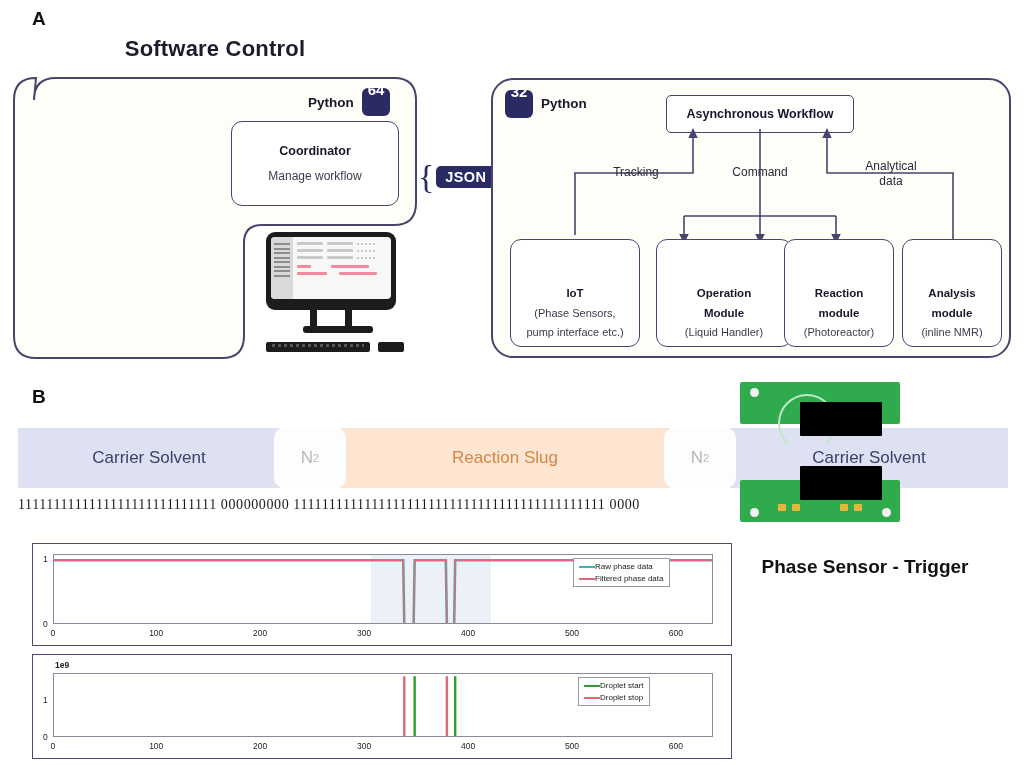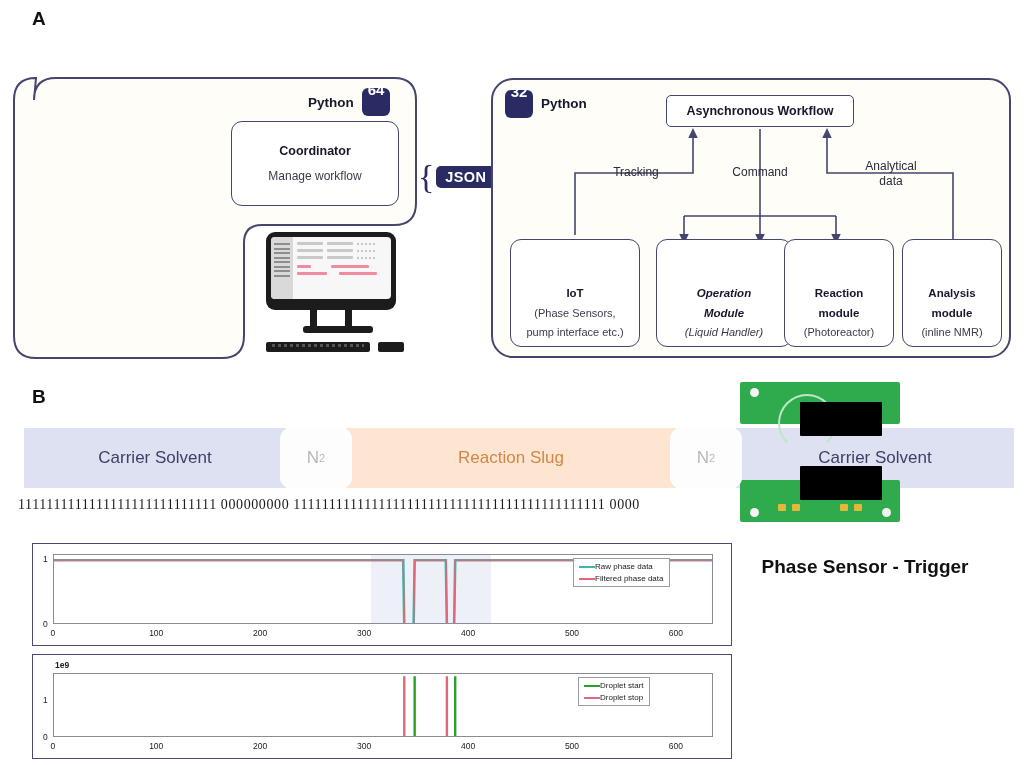--- a/index.html
+++ b/index.html
@@ -85,21 +85,21 @@
   .hw-box .s{ font-size:11px; color:#3a3a4d; line-height:1.75;}
   .async-box{
     position:absolute; border:1.6px solid #45456e; border-radius:5px;
     background:#ffffff; display:flex; align-items:center; justify-content:center;
     font-size:12.5px; font-weight:bold; color:#17172b;
   }
   .edge-lbl{ position:absolute; font-size:12px; color:#2a2a3a; text-align:center; line-height:1.25;}
 
   
   #panelB{ position:absolute; left:0; top:378px; width:1024px; height:387px; }
-  .slug-bar{ position:absolute; left:24px; top:50px; width:990px; height:60px; display:flex;}
+  .slug-bar{ position:absolute; left:18px; top:50px; width:990px; height:60px; display:flex;}
   .seg{ display:flex; align-items:center; justify-content:center; font-size:17px;}
   .seg.carrier{ background:#dde1f1; color:#3d4168; }
   .seg.n2{ background:#fdfdfd; color:#b8b8b8; border-radius:10px; z-index:2;}
   .seg.slug{ background:#fde5d2; color:#d08844; }
   .seg sub{ font-size:11px; }
   .bitstring{
     position:absolute; left:18px; top:119px; width:900px;
     font-family:"Liberation Serif", serif; font-size:14px; color:#1a1a1a;
     letter-spacing:.6px; white-space:nowrap;
   }
@@ -125,20 +125,21 @@
   .leg-swatch{ width:16px; height:2px; display:block;}
   .shade{ position:absolute; background:#e8ebf4; opacity:.75;}
 </style>
 </head>
 <body>
 
 <div id="panelA">
 
   <div class="panel-letter" style="left:32px; top:8px;">A</div>
 
+  <div class="sec-title" style="left:70px; top:36px; width:290px;">Software Control</div>
 
   <svg style="position:absolute; left:0; top:0; width:1024px; height:378px;">
     <path d="M 34,100 Q 34,78 56,78 L 394,78 Q 416,78 416,100 L 416,203
              Q 416,225 394,225 L 262,225 Q 244,225 244,243 L 244,336
              Q 244,358 222,358 L 36,358 Q 14,358 14,336 L 14,100
              Q 14,78 36,78 Z" fill="#fefdf8" stroke="#45456e" stroke-width="2"></path>
   </svg>
 
   <div class="py-label" style="left:308px; top:95px;">Python</div>
   <div class="bit-badge" style="left:362px; top:88px;">
@@ -225,21 +226,21 @@
 
 
   <div class="outer-box" style="left:491px; top:78px; width:520px; height:280px;"></div>
 
   <div class="bit-badge" style="left:505px; top:90px;">
     <span class="n">32</span>
     <span class="b">bit</span>
   </div>
   <div class="py-label" style="left:541px; top:96px;">Python</div>
 
-  <div class="async-box" style="left:666px; top:95px; width:188px; height:32px;">Asynchronous Workflow</div>
+  <div class="async-box" style="left:666px; top:95px; width:188px; height:38px;">Asynchronous Workflow</div>
 
   <svg style="position:absolute; left:0; top:0; width:1024px; height:378px;">
     <defs>
       <marker id="ah" markerWidth="7" markerHeight="7" refX="3.2" refY="3" orient="auto">
         <path d="M0,0 L6.4,3 L0,6 Z" fill="#45456e"></path>
       </marker>
     </defs>
     <g stroke="#45456e" stroke-width="1.6" fill="none">
 
       <path d="M 575,235 L 575,173 L 693,173 L 693,133" marker-end="url(#ah)"></path>
@@ -260,21 +261,21 @@
     <span>Analytical</span><br>
     <span>data</span>
   </div>
 
   <div class="hw-box" style="left:510px; top:239px; width:130px; height:108px;">
     <div class="t">IoT</div>
     <div class="s">(Phase Sensors,</div>
     <div class="s">pump interface etc.)</div>
   </div>
 
-  <div class="hw-box" style="left:656px; top:239px; width:136px; height:108px;font-style:italic;">
+  <div class="hw-box" style="left:656px; top:239px; width:136px; height:108px;">
     <div class="t">Operation</div>
     <div class="t">Module</div>
     <div class="s">(Liquid Handler)</div>
   </div>
 
   <div class="hw-box" style="left:784px; top:239px; width:110px; height:108px;">
     <div class="t">Reaction</div>
     <div class="t">module</div>
     <div class="s">(Photoreactor)</div>
   </div>

